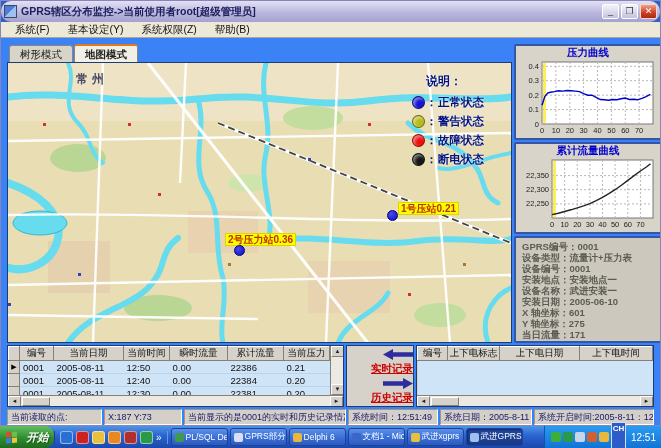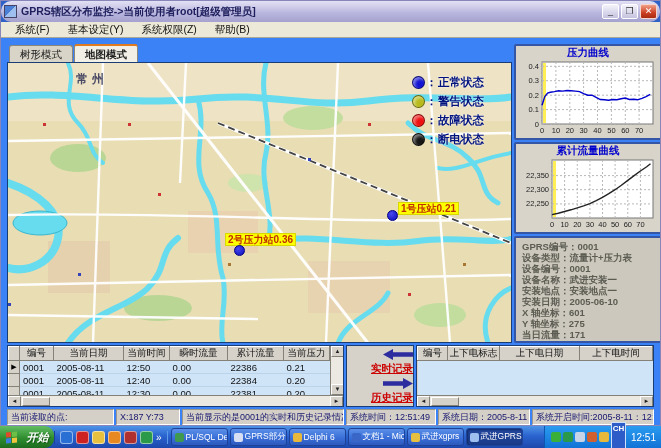--- a/index.html
+++ b/index.html
@@ -166,20 +166,21 @@
               <rect x="150" y="130" width="3" height="3" fill="#cc3333"></rect>
                 <rect x="280, " y="240" width="3" height="3" fill="#3344bb"></rect>
               <rect x="455" y="200" width="3" height="3" fill="#aa7733"></rect>
                 <rect x="35" y="60" width="3" height="3" fill="#cc3333"></rect>
             </g>
           </svg>
 
           <span class="map-city-label">常州</span>
 
           <div class="legend">
+            <div class="legend-title">说明：</div>
             <div class="legend-item">
               <span class="legend-dot" style="background: rgb(20, 20, 210);"></span>
               <span class="legend-sep">：</span>
               <span class="legend-label">正常状态</span>
             </div>
             <div class="legend-item">
               <span class="legend-dot" style="background: rgb(184, 186, 28);"></span>
               <span class="legend-sep">：</span>
               <span class="legend-label">警告状态</span>
             </div>
@@ -264,22 +265,22 @@
                 <text x="97.1" y="70" text-anchor="middle" font-size="7.5" fill="#222222">50</text>
                 <text x="109.8" y="70" text-anchor="middle" font-size="7.5" fill="#222222">60</text>
                 <text x="122.4" y="70" text-anchor="middle" font-size="7.5" fill="#222222">70</text>
                 <polyline fill="none" stroke="#222222" stroke-width="1.4" points="34.0,57.6 40.3,56.2 46.6,54.5 52.9,52.8 59.3,50.8 65.6,48.8 71.9,46.6 78.2,43.7 84.5,40.3 90.8,36.7 97.1,32.7 103.4,28.2 109.8,23.4 116.1,18.6 122.4,14.0 128.7,9.8 132.5,6.7"></polyline>
               </svg></div>
         </div>
         <div class="info-panel">
           <div class="info-line"><span>GPRS编号：</span><span>0001</span></div>
           <div class="info-line"><span>设备类型：</span><span>流量计+压力表</span></div>
           <div class="info-line"><span>设备编号：</span><span>0001</span></div>
+          <div class="info-line"><span>安装地点：</span><span>安装地点一</span></div>
           <div class="info-line"><span>设备名称：</span><span>武进安装一</span></div>
-          <div class="info-line"><span>安装地点：</span><span>安装地点一</span></div>
           <div class="info-line"><span>安装日期：</span><span>2005-06-10</span></div>
           <div class="info-line"><span>X 轴坐标：</span><span>601</span></div>
           <div class="info-line"><span>Y 轴坐标：</span><span>275</span></div>
           <div class="info-line"><span>当日流量：</span><span>171</span></div>
         </div>
       </div>
     </div>
 
     <div class="bottom-row">
 
@@ -383,22 +384,22 @@
         <div class="hscroll">
           <div class="sbtn">◄</div>
           <div class="sthumb"></div>
           <div class="hspacer"></div>
           <div class="sbtn">►</div>
         </div>
       </div>
     </div>
 
     <div class="status-bar">
-      <div class="status-seg" style="width:107px;">当前读取的点:</div>
-      <div class="status-seg" style="width:64px;">X:187   Y:73</div>
+      <div class="status-seg" style="width:95px;">当前读取的点:</div>
+      <div class="status-seg" style="width:78px;">X:187   Y:73</div>
       <div class="status-seg" style="width:162px;">当前显示的是0001的实时和历史记录情况!</div>
       <div class="status-seg" style="width:90px;">系统时间：12:51:49</div>
       <div class="status-seg" style="width:92px;">系统日期：2005-8-11</div>
       <div class="status-seg" style="flex:1;">系统开启时间:2005-8-11：12:49:59</div>
     </div>
   </div>
 </div>
 
 <div class="taskbar">
   <div class="start-btn">

